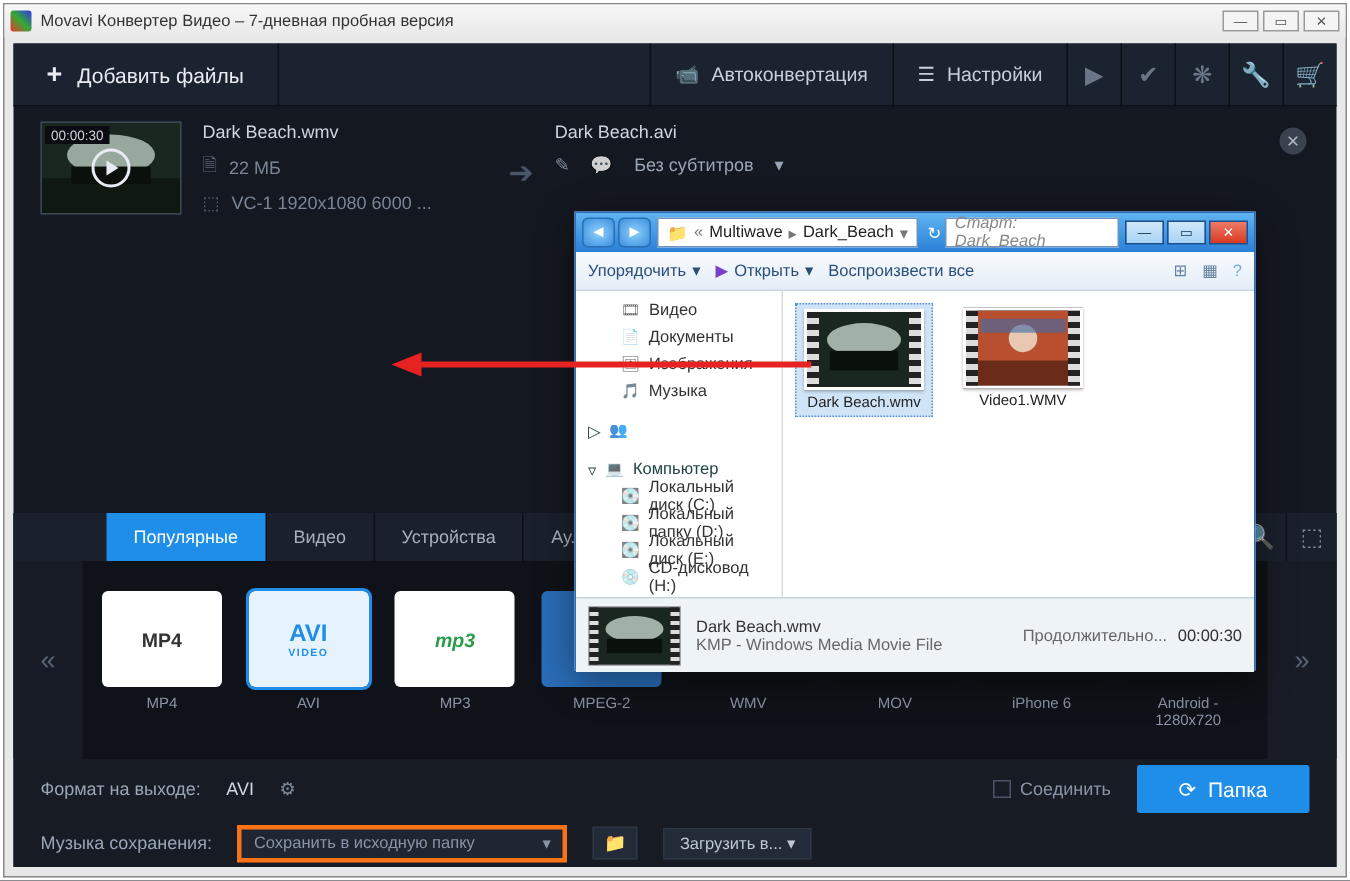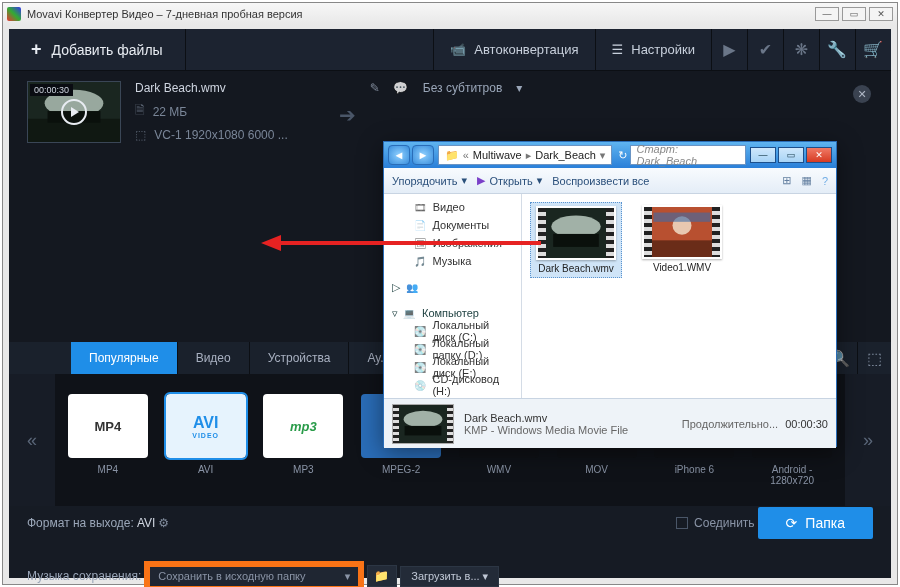--- a/index.html
+++ b/index.html
@@ -44,24 +44,24 @@
 .carousel { position: relative; height: 132px; display: flex; align-items: center; }
 .car-nav { width: 46px; height: 100%; display: flex; align-items: center; justify-content: center; color: #5a6678; background: #171c26; font-size: 18px; }
 .fmt-row { flex: 1; display: flex; gap: 16px; padding: 10px 12px; overflow: hidden; }
 .fmt { width: 86px; display: flex; flex-direction: column; align-items: center; gap: 6px; }
 .fmt .tile { width: 80px; height: 64px; background: #fff; border-radius: 4px; display: flex; align-items: center; justify-content: center; font-weight: bold; font-size: 13px; color: #333; position: relative; }
 .fmt.on .tile { outline: 2px solid #1f8ee8; background: #e6f3fd; }
 .fmt .tile.dark { background: #0f1116; color: #c8cfdb; }
 .fmt .cap { font-size: 10px; color: #8a94a6; text-align: center; }
 
 .bottom { position: absolute; left: 0; right: 0; bottom: 0; height: 72px; background: #161b24; display: flex; flex-direction: column; justify-content: center; padding: 6px 18px; gap: 8px; }
-.brow { display: flex; align-items: center; gap: 3px; font-size: 12px; color: #9aa6b8; margin-top: 14px; }
+.brow { display: flex; align-items: center; gap: 17px; font-size: 12px; color: #9aa6b8; }
 .brow .val { color: #d0d6e0; }
 .brow .gear { opacity: .8; }
-.pathsel { background: #1f2632; border: 6px solid #f97316; padding: 3px 8px; font-size: 11px; color: #8a94a6; width: 220px; }
+.pathsel { background: #1f2632; border: 3px solid #f97316; padding: 3px 8px; font-size: 11px; color: #8a94a6; width: 220px; }
 .browse { width: 30px; height: 22px; background: #232b38; border: 1px solid #2c3644; display: flex; align-items: center; justify-content: center; }
 .upload { background: #232b38; border: 1px solid #2c3644; padding: 3px 10px; font-size: 11px; color: #c0c8d6; }
 .brow .sp { flex: 1; }
 .join { display: flex; align-items: center; gap: 6px; color: #8a94a6; font-size: 12px; }
 .join .cb { width: 12px; height: 12px; border: 1px solid #4a5668; }
 .start { background: #1f8ee8; color: #fff; padding: 8px 28px; font-size: 14px; display: flex; align-items: center; gap: 8px; border-radius: 2px; }
 
 
 .explorer { position: absolute; left: 380px; top: 138px; width: 454px; height: 306px; background: #f4f4f4; border: 1px solid #2a6db8; box-shadow: 0 6px 24px rgba(0,0,0,.45); font-size: 11px; color: #222; }
 .exp-title { height: 26px; background: linear-gradient(#5fb4f0,#2a7fd8); display: flex; align-items: center; padding: 0 4px; }
@@ -156,20 +156,21 @@
             <span class="sml-ic">🗎</span>
             <span>22 МБ</span>
           </div>
         <div class="line">
             <span class="sml-ic">⬚</span>
             <span>VC-1 1920x1080 6000 ...</span>
           </div>
       </div>
       <div class="arrow-conv">➔</div>
       <div class="outcol">
+        <div class="fn">Dark Beach.avi</div>
         <div class="subrow">
           <span class="ic">✎</span>
           <span class="ic">💬</span>
           <span>Без субтитров</span>
             <span>▾</span>
         </div>
       </div>
       <div class="close-x">✕</div>
     </div>
 

